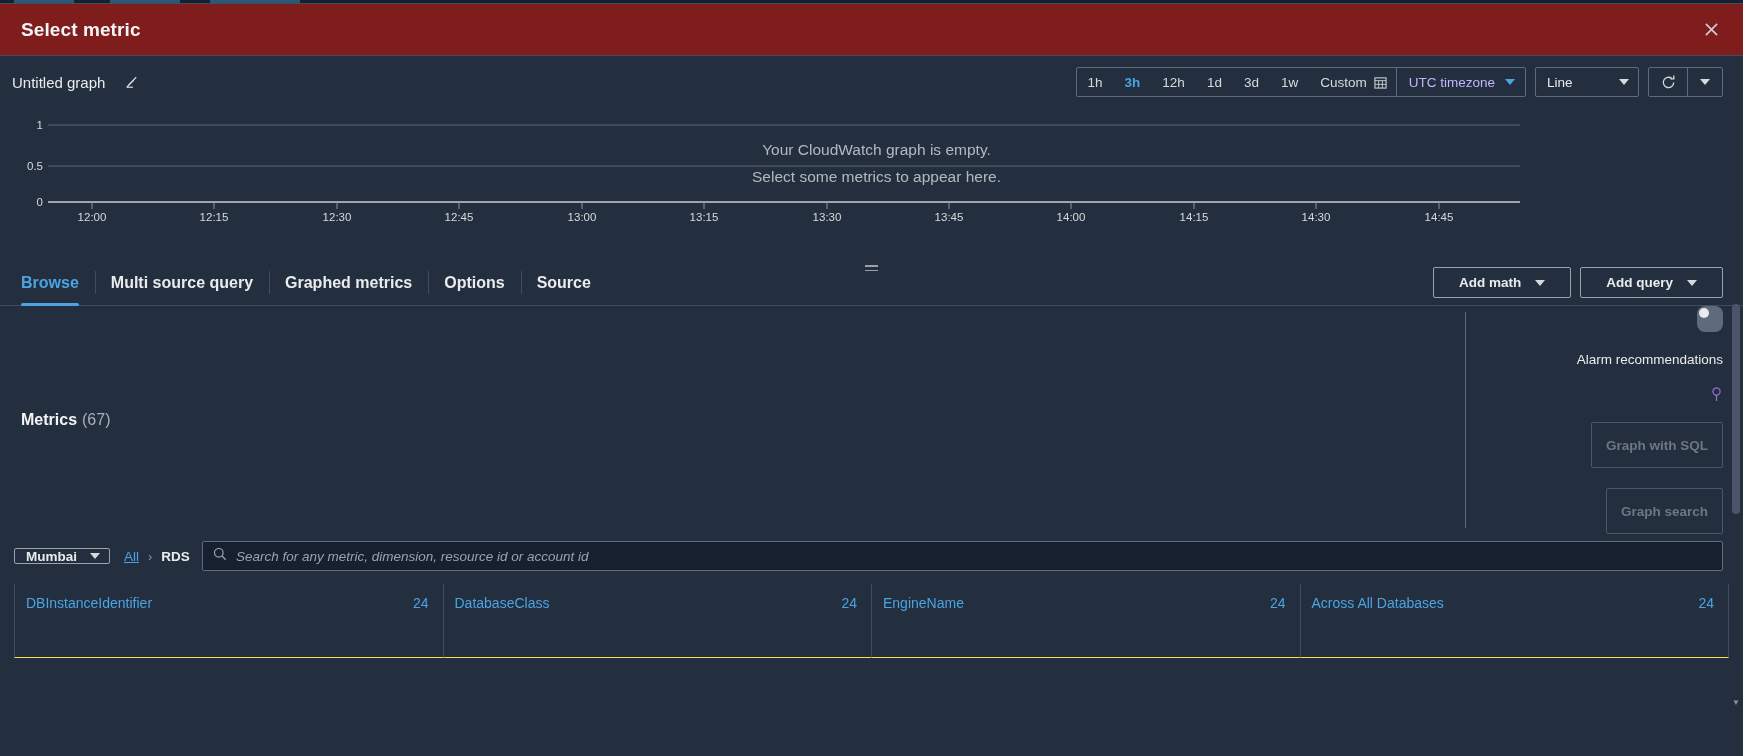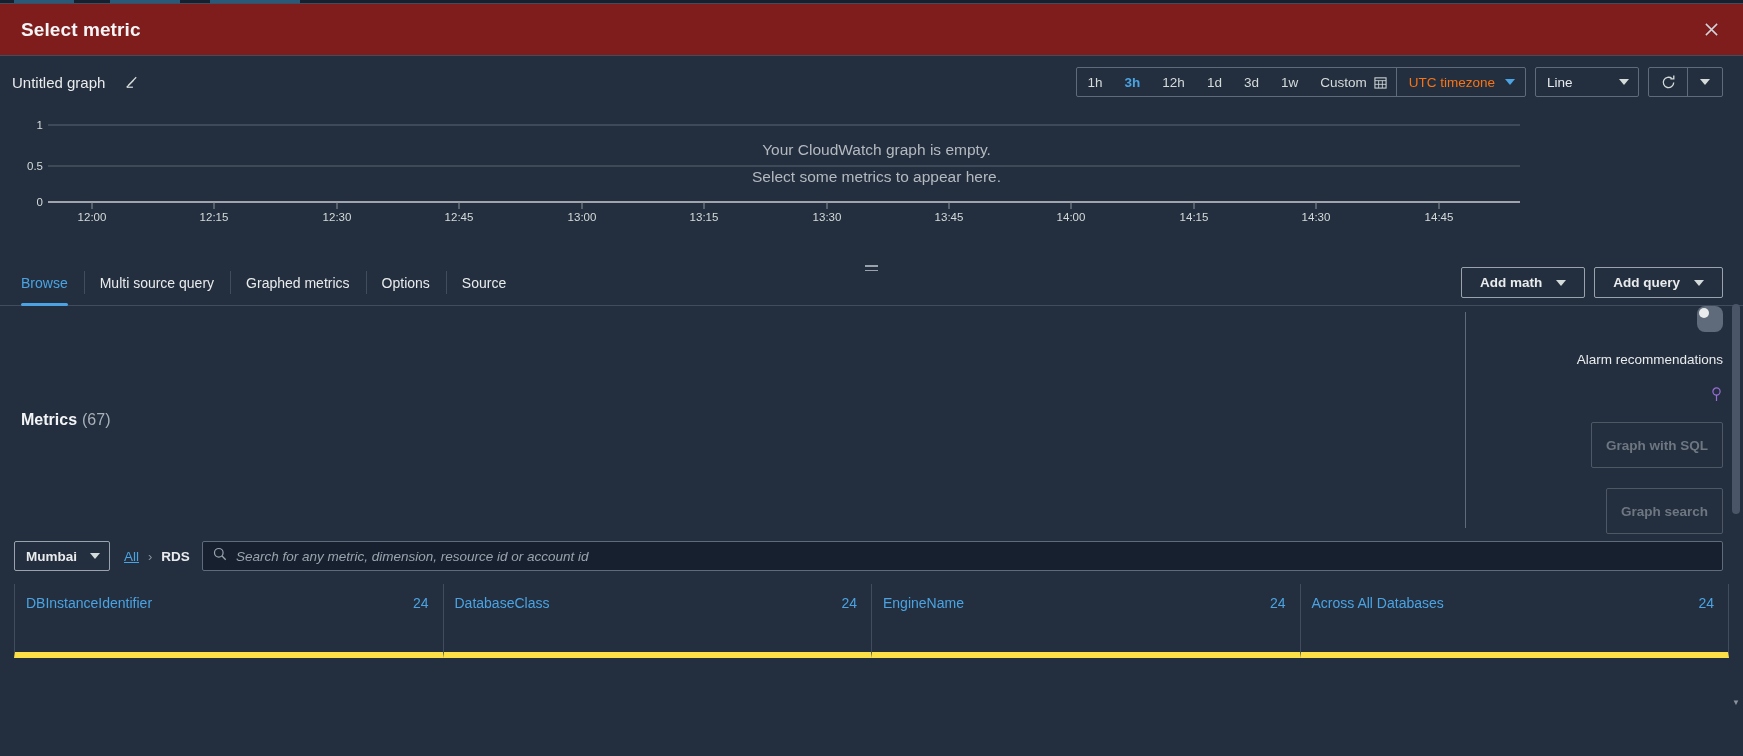--- a/index.html
+++ b/index.html
@@ -66,21 +66,21 @@
     overflow: hidden;
   }
   .seg-item {
     padding: 0 11px; height: 28px; display: flex; align-items: center;
     font-size: 13.5px; color: #d5dbdb; cursor: pointer; white-space: nowrap;
   }
   .seg-item.active { color: #4ba3e3; font-weight: bold; }
   .seg-item.custom { gap: 7px; padding-right: 9px; }
   .cal-ico { display: inline-flex; }
   .seg-div { width: 1px; height: 30px; background: #5f6b7a; }
-  .seg-item.tz { color: #f97316; padding: 0 10px 0 12px; gap: 10px; justify-content: space-between; }
+  .seg-item.tz { color: #c4b5fd; padding: 0 10px 0 12px; gap: 10px; justify-content: space-between; }
   .dd-box {
     display: flex; align-items: center; justify-content: space-between;
     border: 1px solid #5f6b7a; border-radius: 2px;
     height: 30px; width: 104px; padding: 0 9px 0 11px;
     font-size: 13.5px; color: #e9ebed; cursor: pointer;
   }
   .caret {
     width: 0; height: 0; border-left: 5px solid transparent;
     border-right: 5px solid transparent; border-top: 6px solid #d5dbdb;
   }
@@ -117,38 +117,38 @@
 
   
   .tabs-row {
     flex: 0 0 46px; display: flex; align-items: flex-end;
     position: relative; padding: 0 20px 0 0;
     border-bottom: 1px solid #414d5c;
   }
   .tabs { display: flex; align-items: stretch; height: 45px; }
   .tab {
     display: flex; align-items: center; padding: 0 16px;
-    font-size: 14px; color: #e9ebed; cursor: pointer; position: relative;
-    font-weight: normal; white-space: nowrap;
+    font-size: 16px; color: #e9ebed; cursor: pointer; position: relative;
+    font-weight: bold; white-space: nowrap;
   }
   .tab:first-child { padding-left: 21px; }
   .tab + .tab::before {
     content: ""; position: absolute; left: 0; top: 11px; bottom: 11px;
     width: 1px; background: #414d5c;
   }
   .tab.active { color: #4ba3e3; }
   .tab.active::after {
     content: ""; position: absolute; left: 21px; right: 16px; bottom: -1px;
     height: 3px; background: #4ba3e3; border-radius: 2px;
   }
   .tabs-right { margin-left: auto; display: flex; gap: 9px; padding-bottom: 7px; }
   .btn-outline {
     display: flex; align-items: center; justify-content: space-between;
     border: 1px solid #9aa3ad; border-radius: 2px; height: 31px;
-    padding: 0 18px; font-size: 13.5px; color: #e9ebed; cursor: pointer;
+    padding: 0 25px; font-size: 13.5px; color: #e9ebed; cursor: pointer;
     gap: 14px; font-weight: bold;
   }
 
   
   .metrics-head {
     flex: 0 0 40px; display: flex; align-items: center;
     padding: 0 20px 0 21px; position: relative;
   }
   .metrics-title { font-size: 16px; font-weight: bold; color: #f3f4f6; }
   .metrics-count { font-size: 16px; color: #a8b0ba; font-weight: normal; margin-left: 5px; }
@@ -174,21 +174,21 @@
     background: #5f6b7a;
   }
 
   
   .search-row {
     flex: 0 0 44px; display: flex; align-items: center;
     padding: 0 20px 0 14px; gap: 0;
   }
   .region-dd {
     display: flex; align-items: center; justify-content: space-between;
-    border: 1px solid #9aa3ad; border-radius: 2px; height: 30px;
+    border: 1px solid #9aa3ad; border-radius: 2px; height: 16px;
     width: 96px; padding: 0 9px 0 11px; font-size: 13.5px;
     color: #e9ebed; font-weight: bold; cursor: pointer;
   }
   .breadcrumbs { display: flex; align-items: center; gap: 9px; margin: 0 12px 0 14px; }
   .crumb-link {
     font-size: 13.5px; color: #4ba3e3; text-decoration: underline; cursor: pointer;
   }
   .crumb-sep { color: #8b949e; font-size: 13px; }
   .crumb-cur { font-size: 13.5px; color: #e9ebed; font-weight: bold; }
   .search-box {
@@ -201,21 +201,21 @@
     color: #22c55e; font-size: 13.5px; font-style: italic;
     font-family: "Liberation Sans", sans-serif;
   }
   .search-box input::placeholder { color: #9aa3ad; font-style: italic; }
 
   
   .cards {
     flex: 0 0 74px; display: flex; padding: 0 14px 0 14px; margin-top: 6px;
   }
   .card {
-    flex: 1; border-left: 1px solid #414d5c; border-bottom: 6px solid #fde047;
+    flex: 1; border-left: 1px solid #414d5c; border-bottom: 1px solid #fde047;
     padding: 11px 14px 0 11px; display: flex; align-items: flex-start;
     justify-content: space-between; cursor: pointer;
   }
   .card:last-child { border-right: 1px solid #414d5c; }
   .card-label { font-size: 14px; color: #4ba3e3; }
   .card-count { font-size: 14px; color: #4ba3e3; }
 
   .filler { flex: 1; }
 
   

